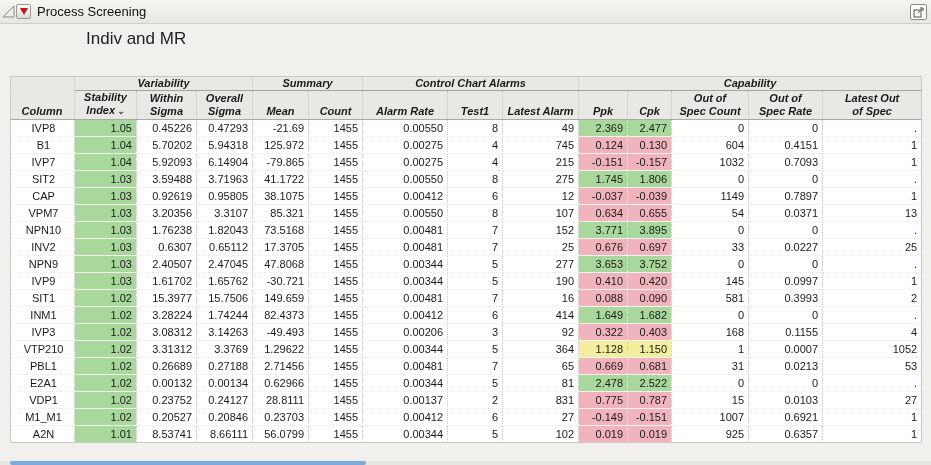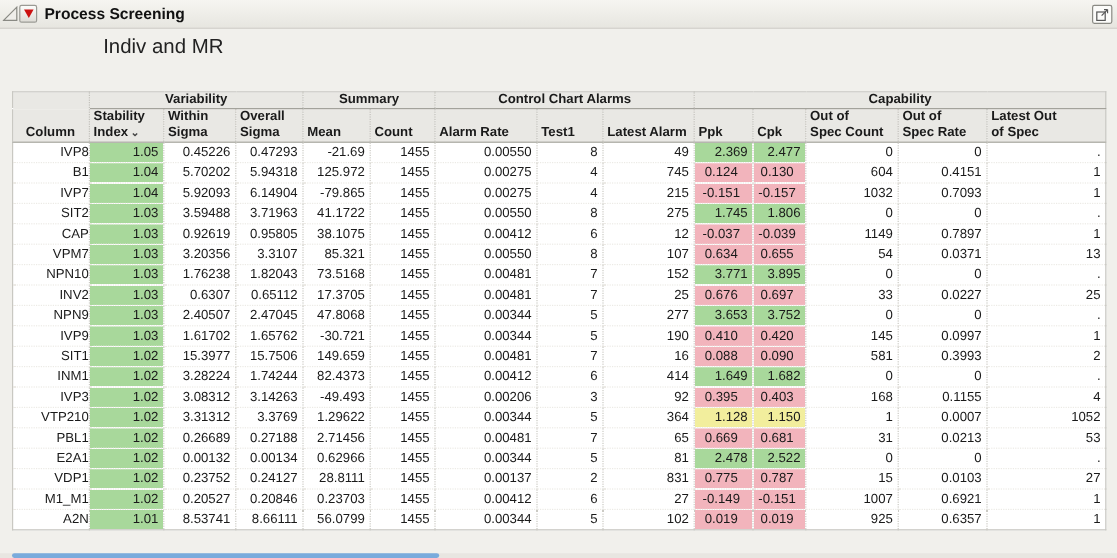--- a/index.html
+++ b/index.html
@@ -31,21 +31,21 @@
     margin-right:6px;
     cursor:pointer;
   }
   .redtri {
     width:0; height:0;
     border-left:4px solid transparent;
     border-right:4px solid transparent;
     border-top:7px solid var(--red_triangle,#cc1111);
     display:inline-block;
   }
-  .title { font-size:13px; font-weight:bold; color:#111;text-align:right; }
+  .title { font-size:13px; font-weight:normal; color:#111;text-align:right; }
   .corner-btn {
     position:absolute; right:4px; top:4px;
     width:17px; height:16px;
     border:1px solid #8a8a84;
     border-radius:2px;
     background:#fbfbf9;
     display:flex; align-items:center; justify-content:center;
     cursor:pointer;
   }
   
@@ -63,56 +63,57 @@
     table-layout:fixed;
     width:911px;
     font-size:11px;
     background:#fff;
     border:1px solid #c9c8c2;
   }
   thead th {
     background:#e9e8e4;
     font-weight:bold;
     border-right:1px dotted #c2c1bb;
+    font-style:italic;
   }
   .group-row th {
     height:14px;
     font-size:11px;
     text-align:center;
     vertical-align:middle;
     border-bottom:1px solid #a3a29b;
     line-height:13px;
   }
   .group-row th.empty { border-bottom:1px solid transparent; }
   .head-row th {
     height:28px;
     vertical-align:bottom;
-    text-align:left;
+    text-align:center;
     white-space:pre-line;
     line-height:13px;
     padding:0 3px 1px 3px;
     border-bottom:1px solid #a9a8a1;
     cursor:pointer;
   }
   .head-row th.colname { text-align:center; padding-left:2px; }
   .sort-ind { font-size:9px; color:#444; margin-left:2px; }
   tbody td {
     height:16.3px;
     line-height:16px;
     padding:0;
     border-right:1px dotted #cbcac4;
     border-bottom:1px dotted #eceae5;
     overflow:hidden;
     white-space:nowrap;
   }
   td.num { text-align:right; padding-right:4px; }
-  td.name { text-align:right; padding-left:2px; }
+  td.name { text-align:center; padding-left:2px; }
   td.stab { background:var(--stable_green,#a8d89b); }
   td.cap.green { background:var(--cap_green,#a8d89b); }
-  td.cap.red { background:var(--cap_red,#f2b4bc);text-align:center; }
+  td.cap.red { background:var(--cap_red,#f2b4bc); }
   td.cap.yellow { background:var(--cap_yellow,#f2ee9d); }
   tbody tr { cursor:default; }
   
   .hscroll {
     position:absolute; left:0; bottom:0;
     width:931px; height:4px;
     background:#e8e6e1;
   }
   .hscroll .thumb {
     position:absolute; left:10px; top:0;
@@ -389,21 +390,21 @@
         <tr>
           <td class="name">IVP3</td>
           <td class="num stab">1.02</td>
           <td class="num">3.08312</td>
           <td class="num">3.14263</td>
           <td class="num">-49.493</td>
           <td class="num">1455</td>
           <td class="num">0.00206</td>
           <td class="num">3</td>
           <td class="num">92</td>
-          <td class="num cap red">0.395</td>
+          <td class="num cap red">0.322</td>
           <td class="num cap red">0.403</td>
           <td class="num">168</td>
           <td class="num">0.1155</td>
           <td class="num">4</td>
         </tr>
         <tr>
           <td class="name">VTP210</td>
           <td class="num stab">1.02</td>
           <td class="num">3.31312</td>
           <td class="num">3.3769</td>

